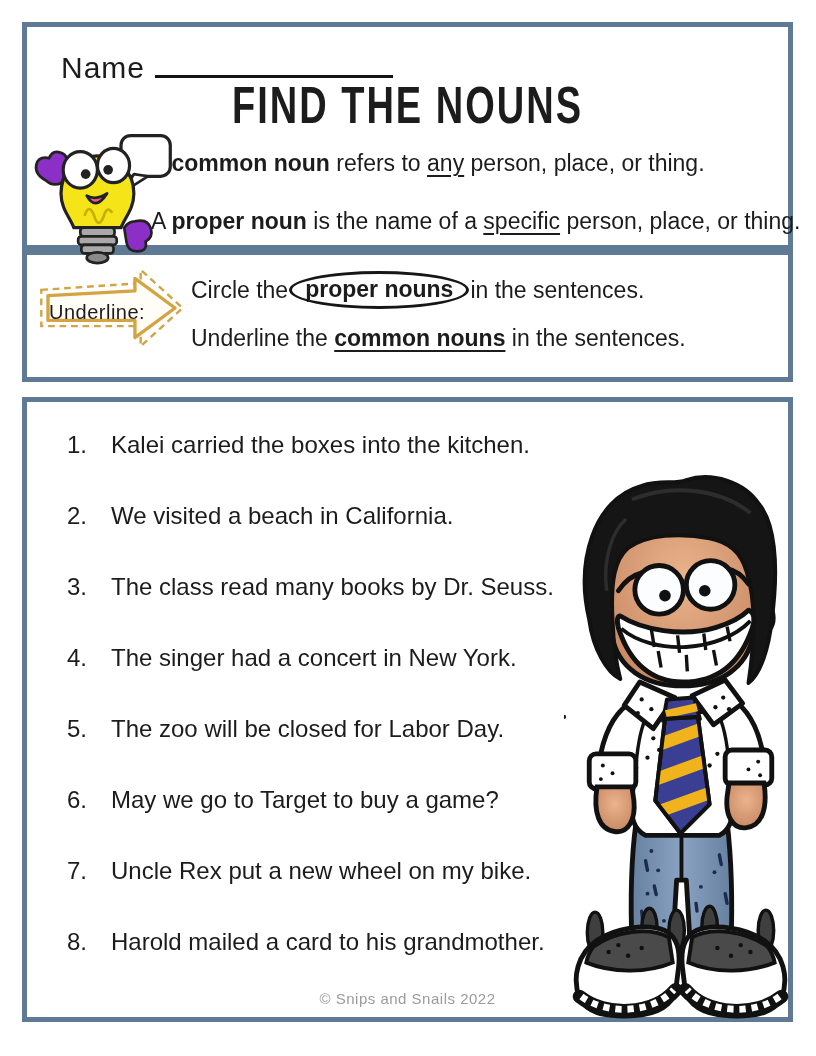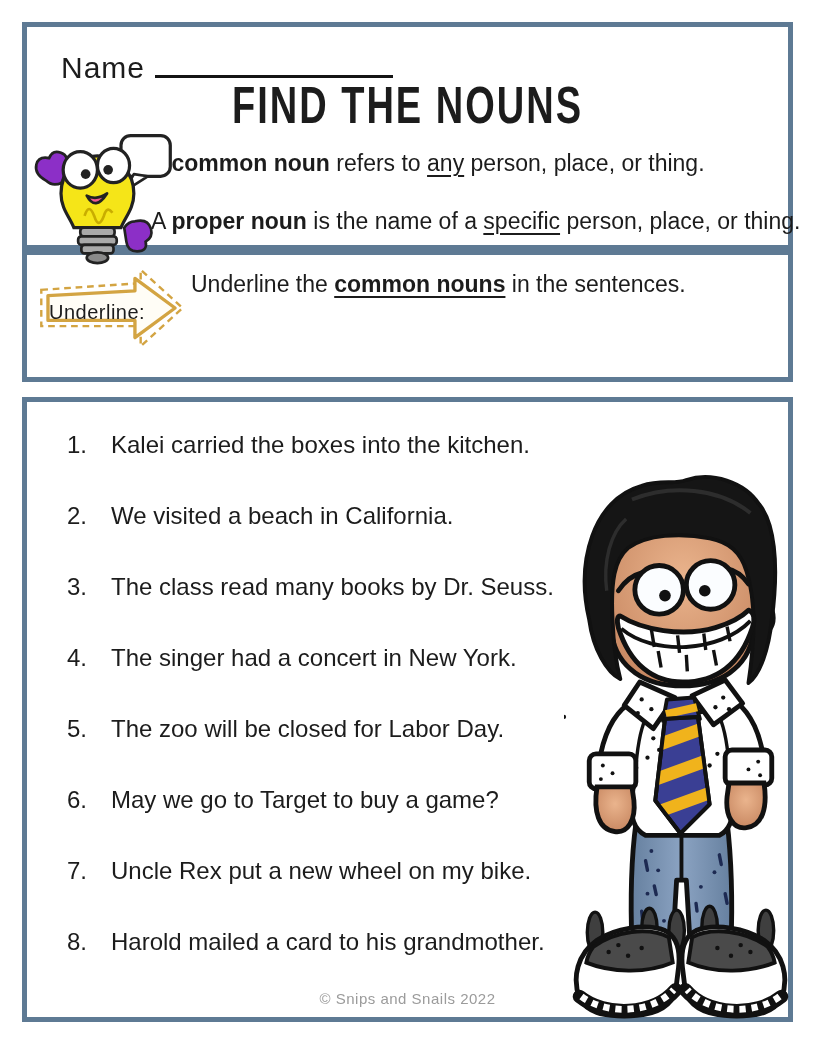--- a/index.html
+++ b/index.html
@@ -28,21 +28,21 @@
 
   
   .dir-arrow{position:absolute;left:6px;top:10px;width:158px;height:86px;}
   .dir-label{position:absolute;left:16px;top:36px;font-size:20px;letter-spacing:.5px;}
   .dir-lines{position:absolute;left:164px;top:16px;font-size:23px;}
   .dir-line1{display:flex;align-items:center;white-space:nowrap;}
   .circled{
     font-weight:bold;border:3px solid #161616;border-radius:50%;
     padding:5px 13px 7px;margin:0 1px;line-height:20px;
   }
-  .dir-line2{margin-top:0;white-space:nowrap;}
+  .dir-line2{margin-top:16px;white-space:nowrap;}
   .dir-note{position:absolute;left:0;right:0;top:100px;text-align:center;font-size:22px;white-space:nowrap;}
 
   
   .sentences{
     position:absolute;left:40px;top:28px;margin:0;padding:0;list-style:none;
     display:flex;flex-direction:column;gap:41px;font-size:24px;line-height:30px;
   }
   .sentence{display:flex;white-space:nowrap;}
   .s-num{width:44px;flex:0 0 auto;}
 
@@ -111,20 +111,25 @@
 <div class="box" id="box-directions">
   <div class="dir-arrow">
     <svg viewBox="0 0 160 90">
       <path d="M6,26 L110,19 L110,5 L154,45 L110,85 L110,64 L6,64 Z" fill="none" stroke="#d3a442" stroke-width="2.5" stroke-dasharray="7 5"></path>
       <path d="M13,32 L104,27 L104,14 L146,45 L104,76 L104,58 L13,58 Z" fill="#fffdf6" stroke="#d3a442" stroke-width="3.5" stroke-linejoin="round"></path>
     </svg>
     <div class="dir-label">Underline:</div>
   </div>
 
   <div class="dir-lines">
+    <div class="dir-line1">
+      <span>Circle the</span>
+        <span class="circled">proper nouns</span>
+        <span>in the sentences.</span>
+    </div>
     <div class="dir-line2">
       <span>Underline the </span><span class="bold u">common nouns</span><span> in the sentences.</span>
     </div>
   </div>
 
 </div>
 
 <div class="box" id="box-main">
   <ul class="sentences">
     <li class="sentence">

